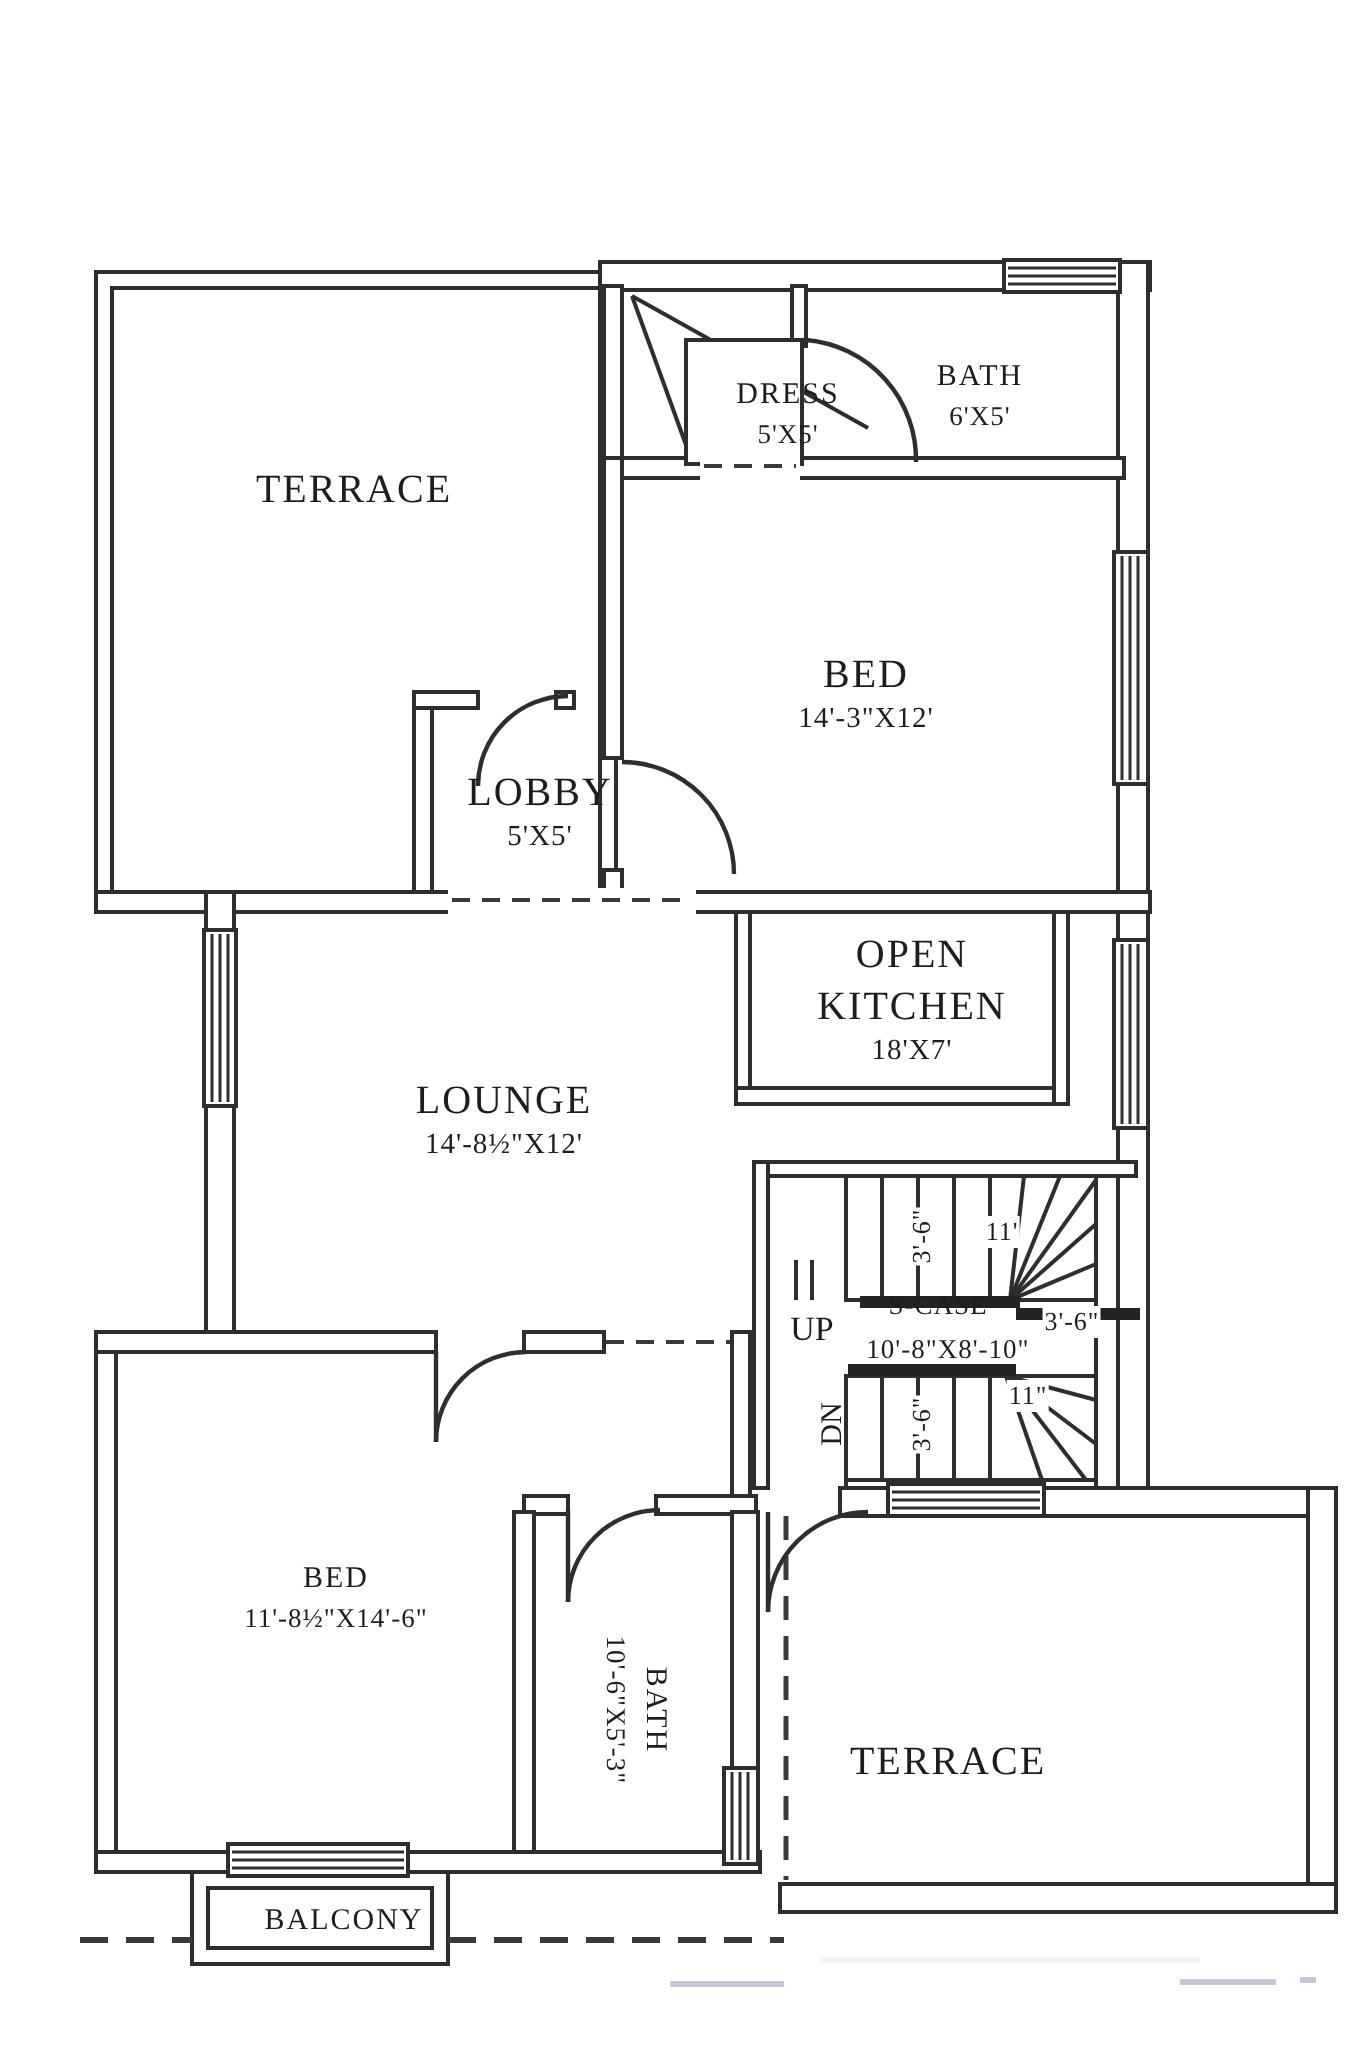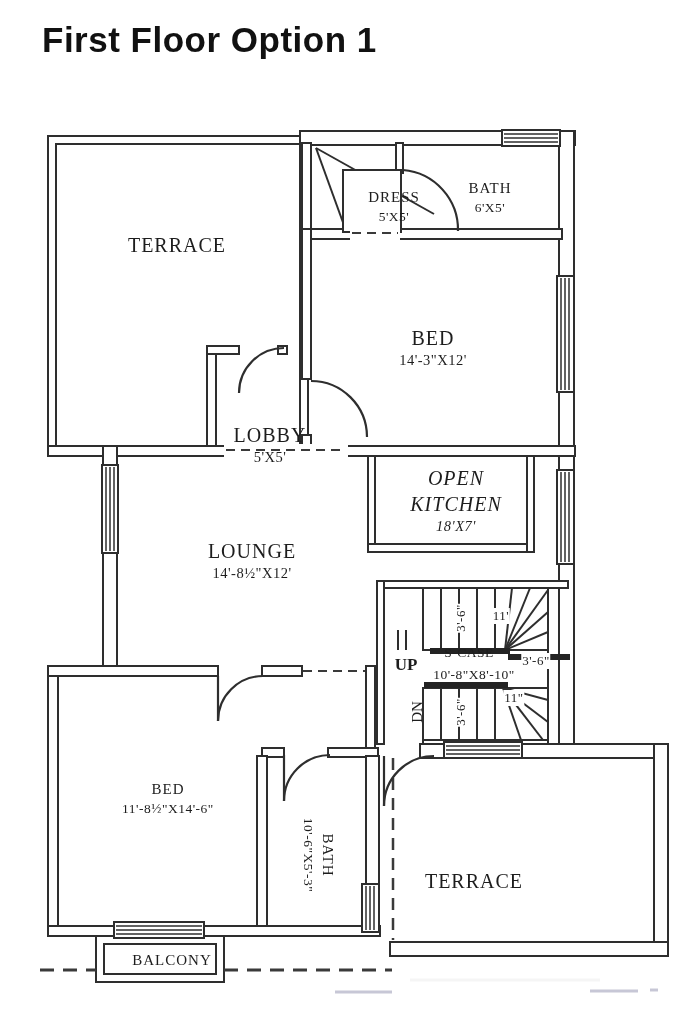--- a/index.html
+++ b/index.html
@@ -7,35 +7,34 @@
          font-family:"Liberation Serif","DejaVu Serif",serif;color:#1c1c1c;}
   #page-title{position:absolute;left:42px;top:20px;font-family:"Liberation Sans","DejaVu Sans",sans-serif;
               font-weight:700;font-size:35px;letter-spacing:.5px;color:#111;}
   svg{position:absolute;left:0;top:0;}
   .label{position:absolute;transform:translate(-50%,-50%);text-align:center;line-height:1.3;
          white-space:nowrap;color:#1d1d1d;}
   .name{display:block;font-size:20px;letter-spacing:1px;}
   .dims{display:block;font-size:14.5px;letter-spacing:.5px;}
   .small .name{font-size:15px;}
   .small .dims{font-size:13.5px;}
-  .wraplbl{white-space:normal;width:100px;font-style:italic;}
+  .wraplbl{white-space:normal;width:100px;}
   .rotcw{transform:translate(-50%,-50%) rotate(90deg);}
   .sdim{position:absolute;transform:translate(-50%,-50%);font-size:13px;letter-spacing:.5px;
         background:#fff;padding:0 1px;color:#1d1d1d;}
   .sdim.rcc{transform:translate(-50%,-50%) rotate(-90deg);}
   .stxt{position:absolute;transform:translate(-50%,-50%);font-size:13.5px;color:#1d1d1d;letter-spacing:.5px;text-align:center;}
-  .uplbl{position:absolute;transform:translate(-50%,-50%);font-size:17px;color:#1d1d1d;font-weight:bold;}
+  .uplbl{position:absolute;transform:translate(-50%,-50%);font-size:17px;color:#1d1d1d;}
   .dnlbl{position:absolute;transform:translate(-50%,-50%) rotate(-90deg);font-size:15px;color:#1d1d1d;}
 </style>
 </head>
 <body>
 
 <div id="stage">
 
-  <div id="page-title">First Floor Option 1</div>
 
   <svg width="683" height="1024" viewBox="0 0 683 1024">
     <g stroke="#2e2e2e" stroke-width="2" fill="none">
 
       <g>
         <rect x="48" y="136" width="260" height="320" fill="#fff"></rect>
         <rect x="56" y="144" width="244" height="304" fill="#fff"></rect>
         <rect x="300" y="131" width="275" height="14" fill="#fff"></rect>
         <rect x="559" y="131" width="15" height="625" fill="#fff"></rect>
         <rect x="306" y="229" width="256" height="10" fill="#fff"></rect>
@@ -194,21 +193,21 @@
   <div class="label small" style="left:490px;top:198px">
     <span class="name">BATH</span>
     <span class="dims">6'X5'</span>
   </div>
 
   <div class="label" style="left:433px;top:347px">
     <span class="name">BED</span>
     <span class="dims">14'-3"X12'</span>
   </div>
 
-  <div class="label" style="left:270px;top:444px">
+  <div class="label" style="left:270px;top:406px">
     <span class="name">LOBBY</span>
     <span class="dims">5'X5'</span>
   </div>
 
   <div class="label wraplbl" style="left:456px;top:500px">
     <span class="name" style="white-space:normal">OPEN KITCHEN</span>
     <span class="dims">18'X7'</span>
   </div>
 
   <div class="label" style="left:252px;top:560px">

